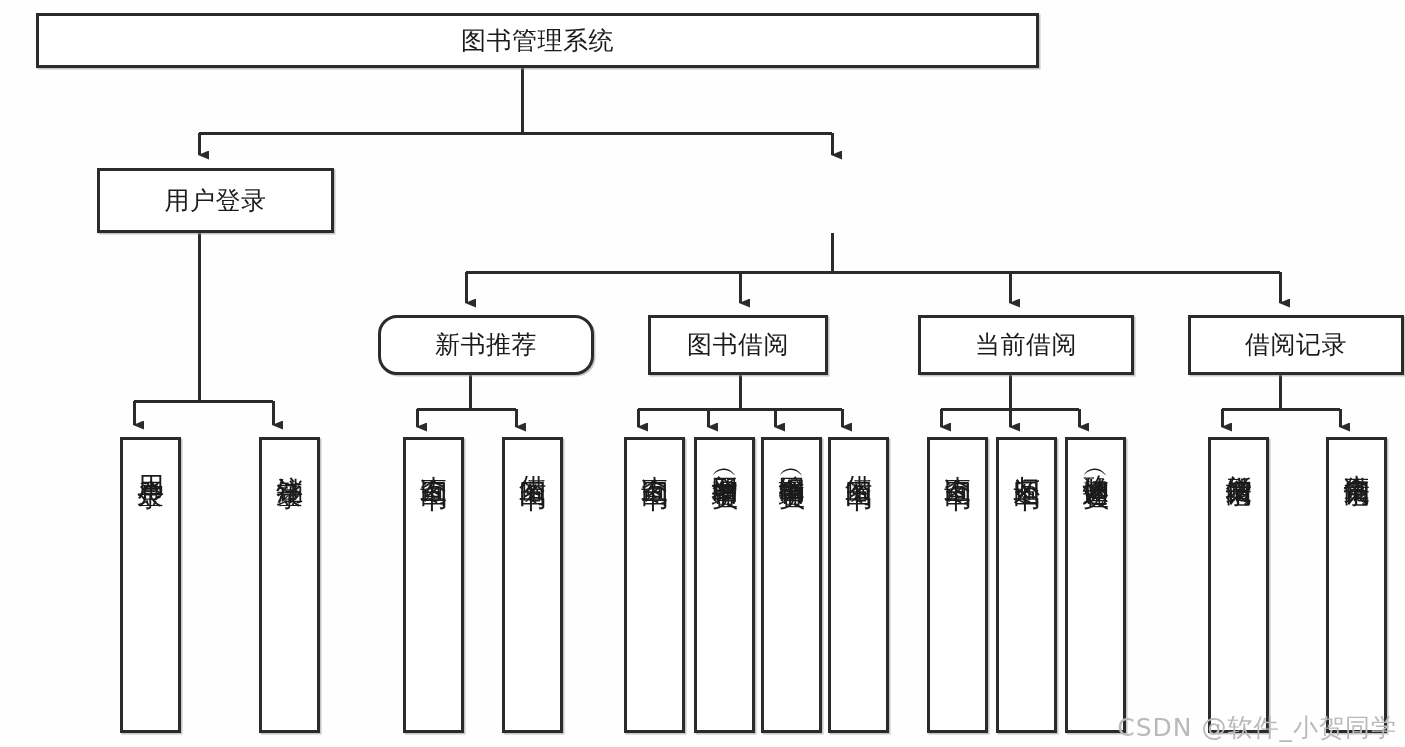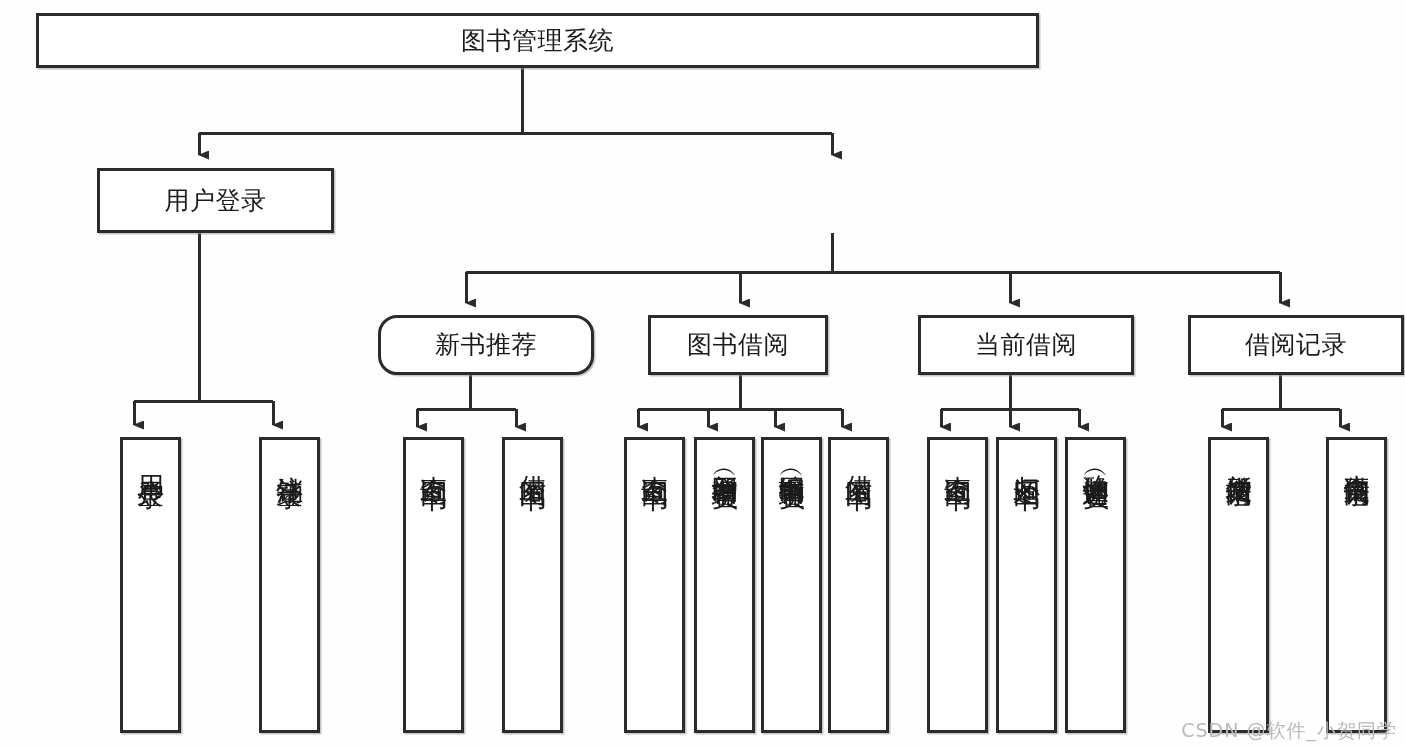--- a/index.html
+++ b/index.html
@@ -67,21 +67,21 @@
     transform: none;
   }
   .node.vert.tall-text .node-label {
     font-size: 26px;
     letter-spacing: 1.5px;
   }
   .watermark {
     position: absolute;
     right: 8px;
     bottom: 3px;
-    font-size: 19px;
+    font-size: 25px;
     color: #b9b9b9;
     letter-spacing: 1px;
     white-space: nowrap;
     font-family: "DejaVu Sans", "Liberation Sans", sans-serif;
   }
 </style>
 </head>
 <body>
 
 <div id="diagram-root">

